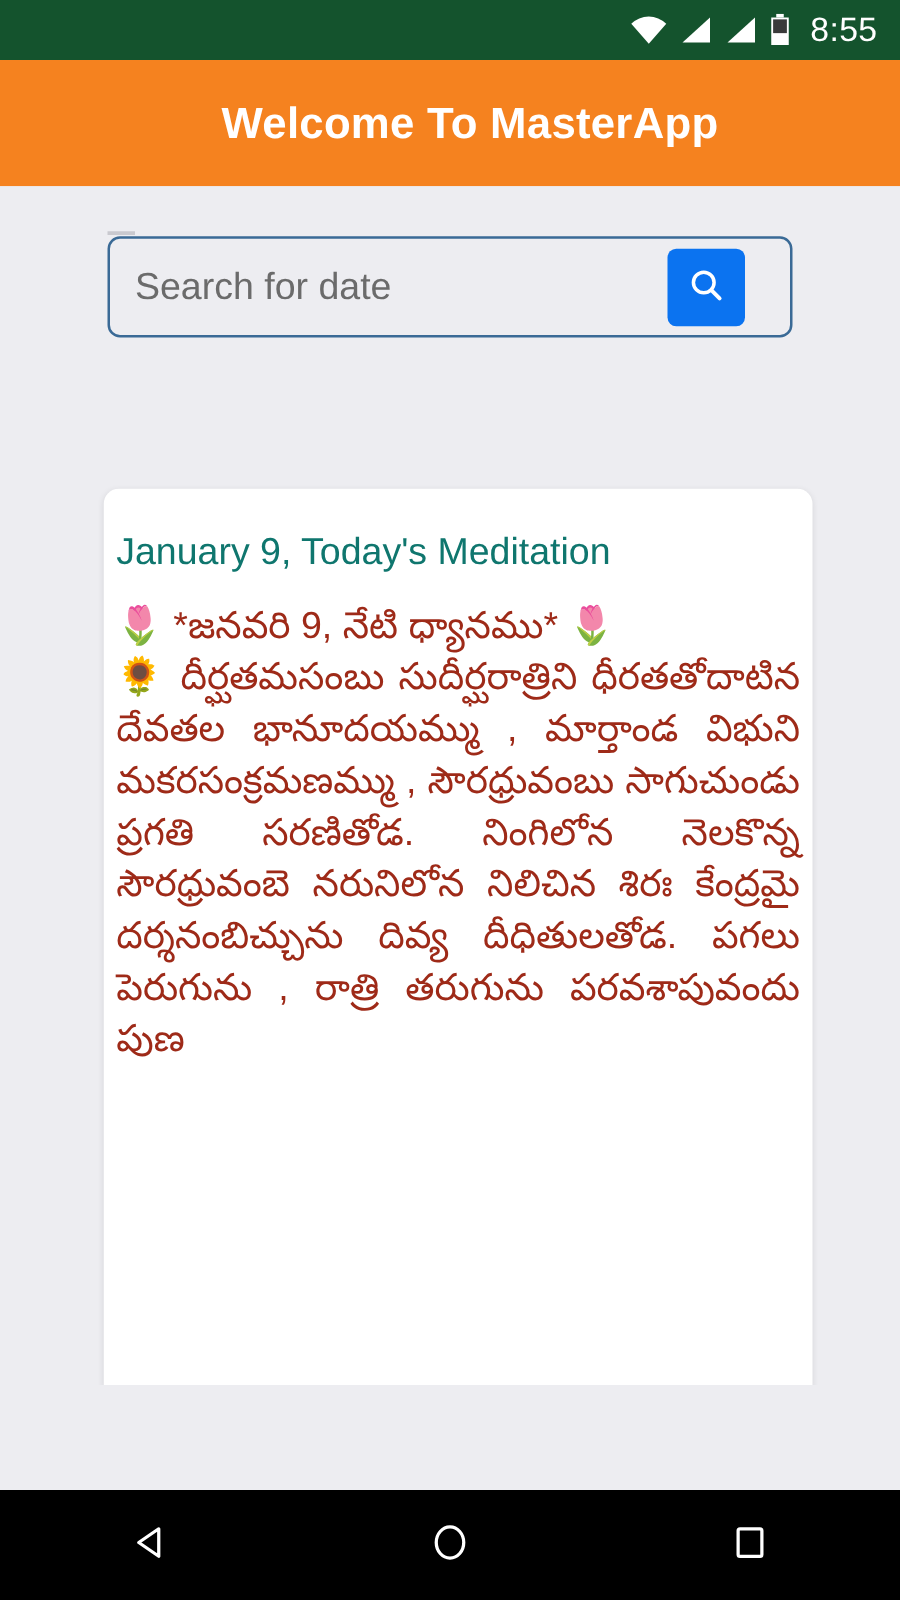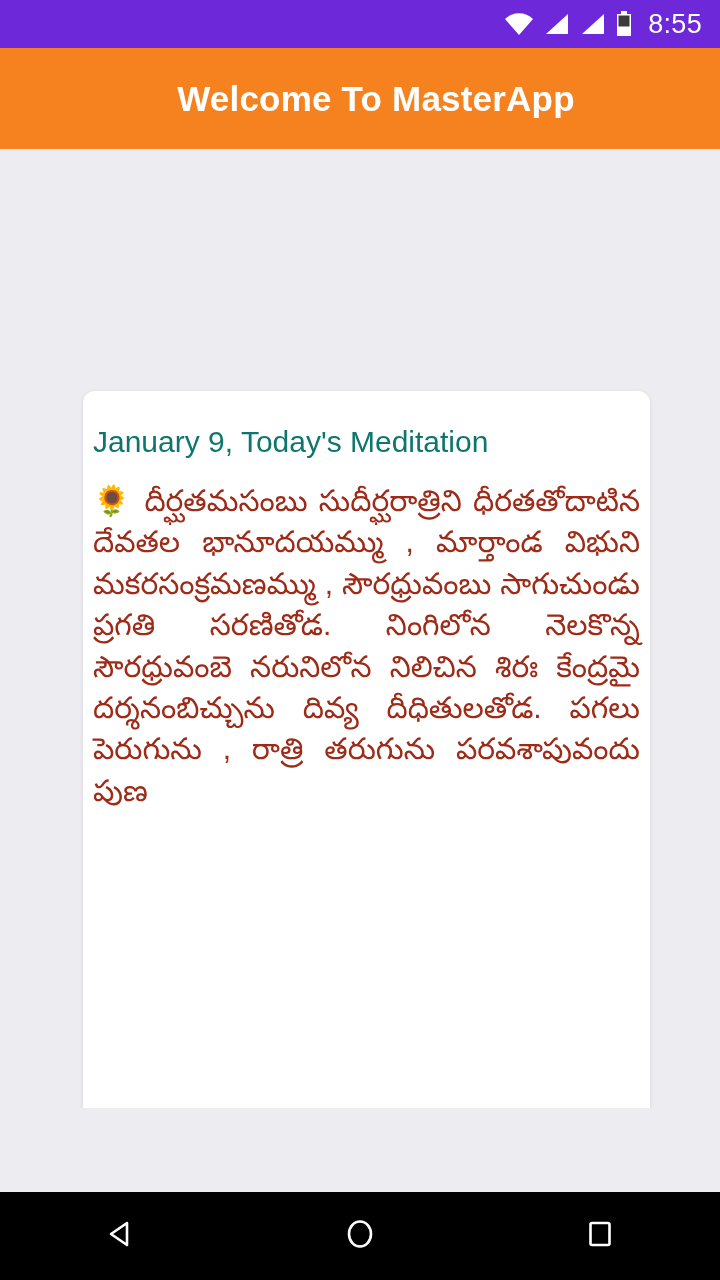--- a/index.html
+++ b/index.html
@@ -15,21 +15,21 @@
     position:relative;
     width:720px; height:1280px;
     background:#ededf1;
     overflow:hidden;
   }
 
   
   .statusbar{
     position:absolute; top:0; left:0;
     width:720px; height:48px;
-    background:#6d28d9;
+    background:#14532d;
     display:flex; align-items:center; justify-content:flex-end;
     padding-right:18px;
     gap:10px;
   }
   .statusbar .sb-icon{ display:flex; align-items:center; }
   .clock{
     color:#fff; font-size:27px; font-weight:400;
     letter-spacing:0.3px; margin-left:6px;
   }
 
@@ -186,25 +186,40 @@
     </span>
     <span class="clock">8:55</span>
   </div>
 
   <div class="appbar">
     <div class="appbar-title">Welcome To MasterApp</div>
   </div>
 
   <div class="content">
 
+    <div class="search-wrap">
+      <div class="search-notch"></div>
+      <div class="search-box">
+        <input class="search-input" type="text" placeholder="Search for date" style="">
+        <button class="search-btn">
+          <span>
+            <svg width="32" height="32" viewBox="0 0 24 24">
+              <circle cx="10.5" cy="10.5" r="6.2" fill="none" stroke="#fff" stroke-width="2.1"></circle>
+              <line x1="15.2" y1="15.2" x2="20" y2="20" stroke="#fff" stroke-width="2.4" stroke-linecap="round"></line>
+            </svg>
+          </span>
+        </button>
+      </div>
+    </div>
 
 
     <div class="card">
       <div class="card-title">January 9, Today's Meditation</div>
       <div class="card-body">
+        <p class="te">🌷 *జనవరి 9, నేటి ధ్యానము* 🌷</p>
         <p class="te">🌻 దీర్ఘతమసంబు సుదీర్ఘరాత్రిని ధీరతతోదాటిన దేవతల భానూదయమ్ము , మార్తాండ విభుని మకరసంక్రమణమ్ము , సౌరధ్రువంబు సాగుచుండు ప్రగతి సరణితోడ. నింగిలోన నెలకొన్న సౌరధ్రువంబె నరునిలోన నిలిచిన శిరః కేంద్రమై దర్శనంబిచ్చును దివ్య దీధితులతోడ. పగలు పెరుగును , రాత్రి తరుగును పరవశాపువందు పుణ</p>
       </div>
     </div>
 
   </div>
 
 
   <div class="navbar">
     <div class="nav-btn">
       <span>

